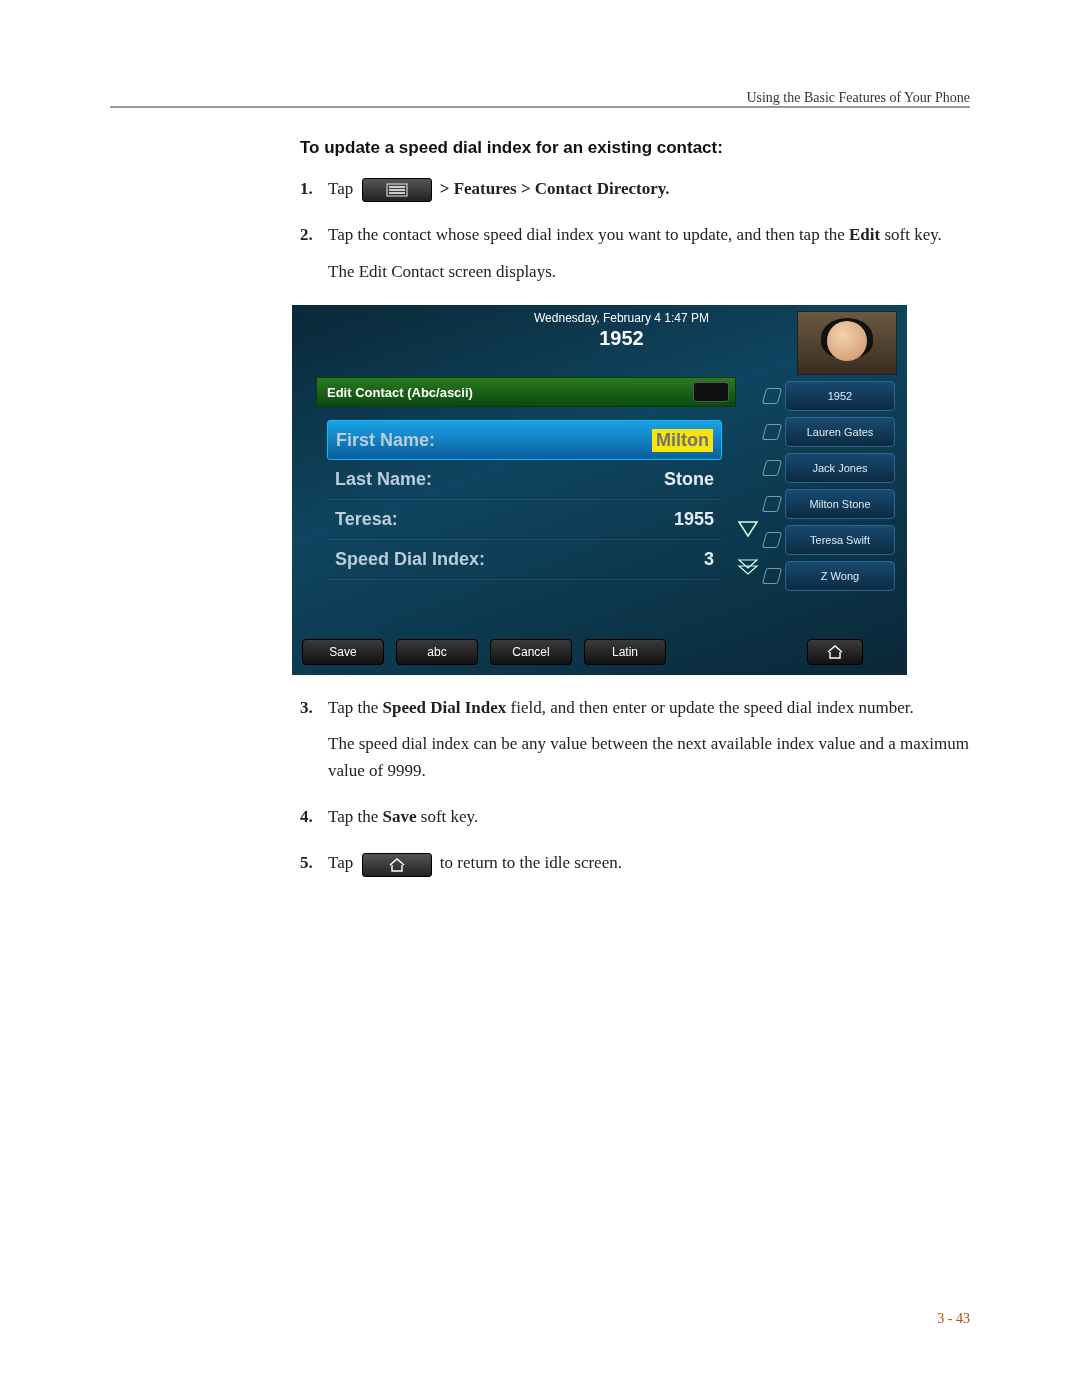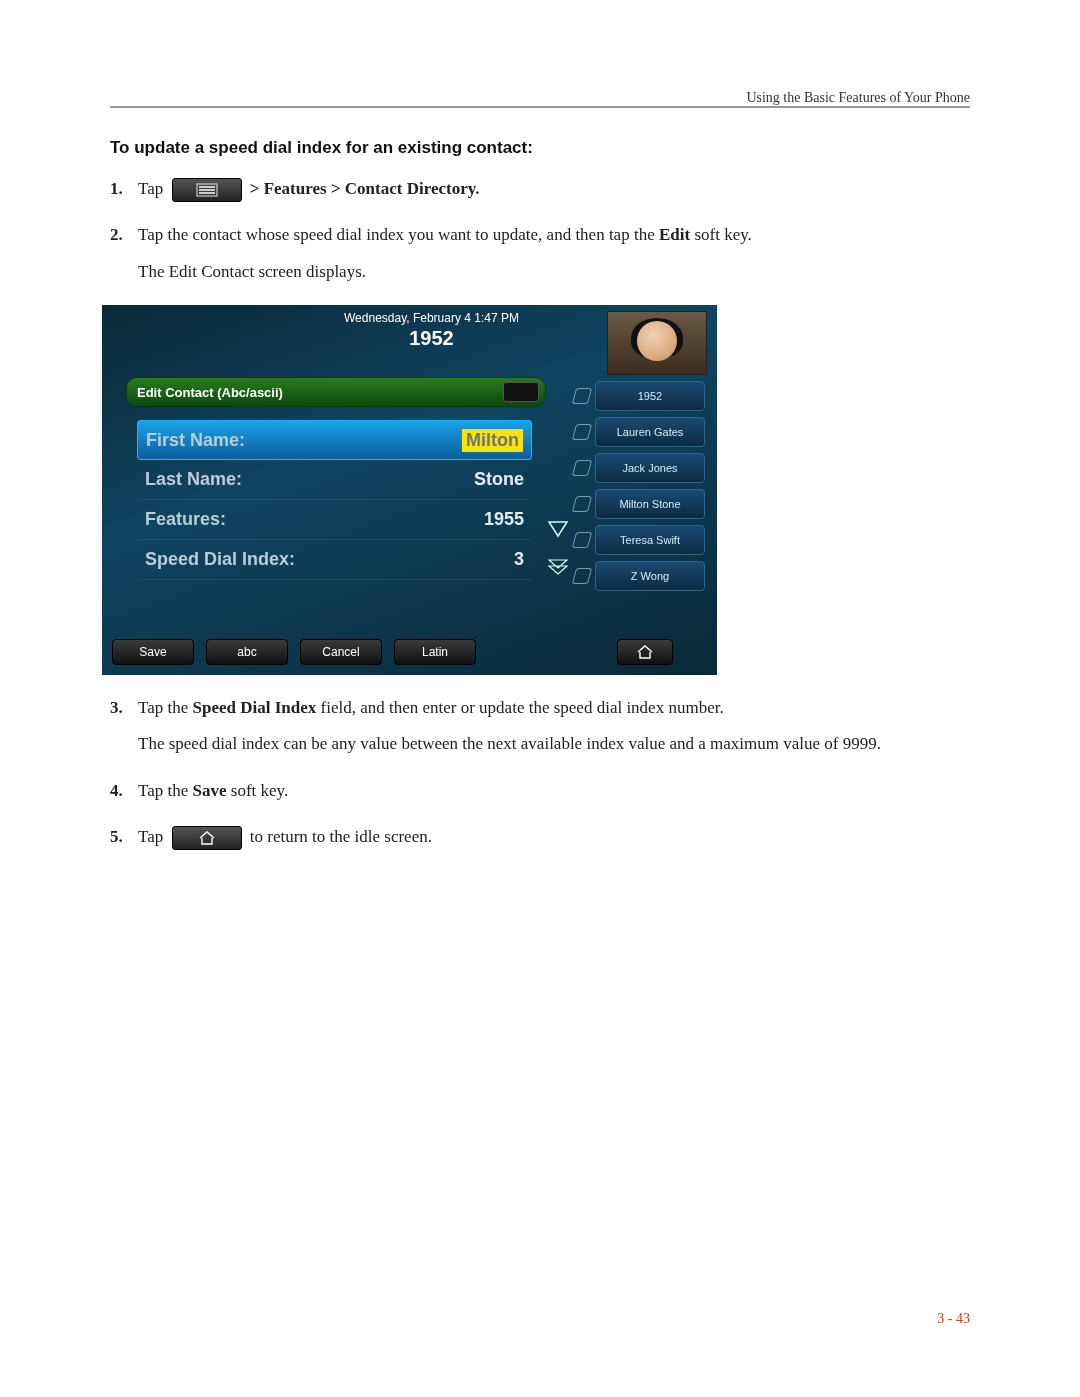--- a/index.html
+++ b/index.html
@@ -18,20 +18,21 @@
     text-align: right;
     font-size: 14px;
     color: #333;
   }
   .rule {
     border: none;
     border-top: 2px solid #999;
     margin-bottom: 30px;
   }
   .content {
+    margin-left: 190px;
   }
   .section-title {
     font-family: Arial, Helvetica, sans-serif;
     font-weight: bold;
     font-size: 17px;
     color: #111;
     margin-bottom: 18px;
   }
   .step {
     display: flex;
@@ -105,21 +106,21 @@
     position:absolute; left:50%; top:10%; transform:translateX(-50%);
     width:52px; height:40px; border-radius:50% 50% 40% 40%;
     background:#111;
   }
   .phone .title-bar {
     position:absolute;
     left:24px; top:72px;
     width:420px; height:30px;
     background: linear-gradient(#2a7a1f,#0c4a0f);
     border:1px solid #0c3b09;
-    border-radius:11px;
+    border-radius:0;
     color:#fff;
     font-size:13px;
     font-weight:bold;
     padding:7px 10px;
   }
   .phone .title-bar .kbd {
     position:absolute; right:6px; top:4px;
     width:36px; height:20px;
     background:#111; border:1px solid #555; border-radius:3px;
   }
@@ -264,21 +265,21 @@
       <div class="fields">
         <div class="field selected">
           <span class="lbl">First Name:</span>
           <span class="val">Milton</span>
         </div>
         <div class="field">
           <span class="lbl">Last Name:</span>
           <span class="val">Stone</span>
         </div>
         <div class="field">
-          <span class="lbl">Features:</span>
+          <span class="lbl">Teresa:</span>
           <span class="val">1955</span>
         </div>
         <div class="field">
           <span class="lbl">Speed Dial Index:</span>
           <span class="val">3</span>
         </div>
       </div>
       <div class="arrows">
         <div class="arrow-btn">
           <svg width="22" height="18" viewBox="0 0 22 18">

